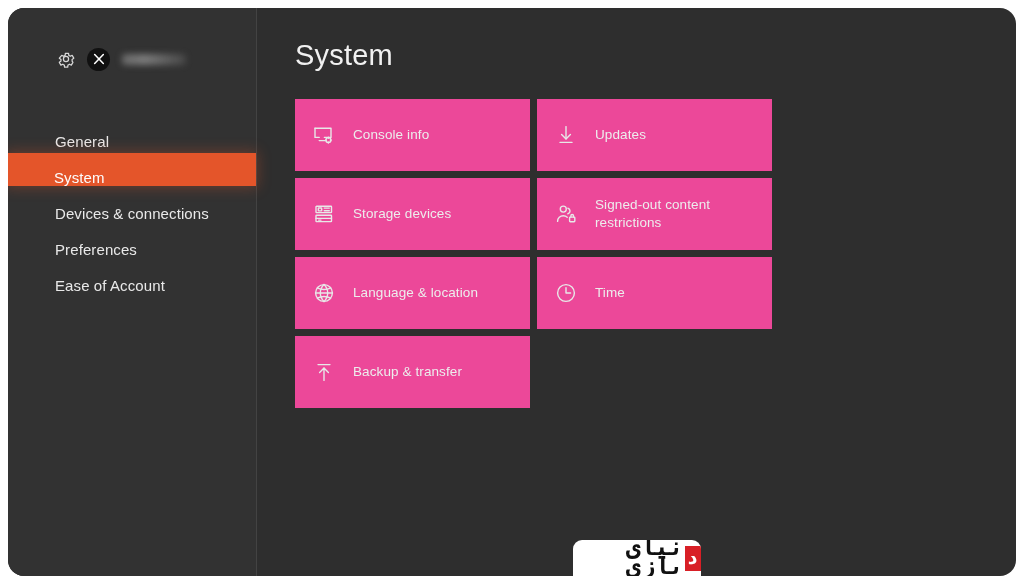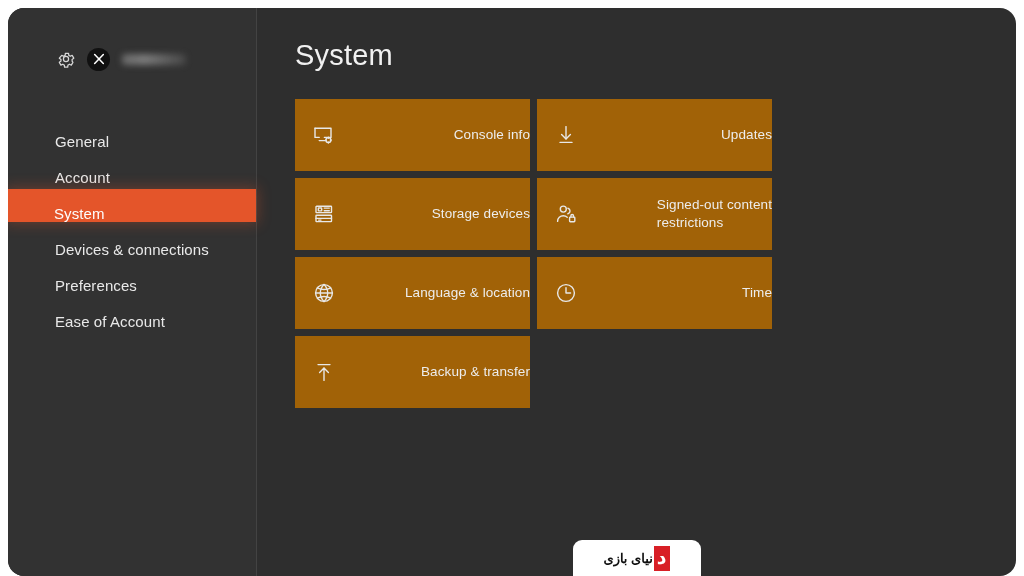--- a/index.html
+++ b/index.html
@@ -123,27 +123,26 @@
   .tile-grid {
     margin: 27px 0 0 38px;
     display: grid;
     grid-template-columns: 235px 235px;
     grid-auto-rows: 72px;
     column-gap: 7px;
     row-gap: 7px;
     width: 477px;
   }
   .tile {
-    background: #a16207;
+    background: #ec4899;
     display: flex;
     align-items: center;
     padding-left: 16px;
     box-sizing: border-box;
     cursor: pointer;
-    justify-content: space-between;
   }
   .tile-icon {
     width: 26px;
     height: 26px;
     flex: 0 0 26px;
     display: flex;
     align-items: center;
     justify-content: center;
     margin-right: 16px;
   }
@@ -181,24 +180,24 @@
     background: #d81f26;
     color: #ffffff;
     font-size: 19px;
     line-height: 19px;
     padding: 2px 3px 4px 3px;
     font-weight: 700;
     font-family: "DejaVu Sans", sans-serif;
   }
   .wm-black {
     color: #111111;
-    font-size: 13px;
+    font-size: 24px;
     line-height: 19px;
     font-weight: 700;
-    font-family: Liberation Sans, sans-serif;
+    font-family: Liberation Mono, monospace;
     letter-spacing: -0.5px;
   }
 </style>
 </head>
 <body>
 
 <div id="app">
 
   <div id="sidebar">
 
@@ -217,23 +216,20 @@
         </svg>
       </span>
 
       <span class="gamertag-blur"></span>
     </div>
 
     <div class="nav">
       <div class="nav-item">
         <span class="nav-label">General</span>
       </div>
-      <div class="nav-item">
-        <span class="nav-label">Account</span>
-      </div>
       <div class="nav-item selected">
         <span class="nav-label">System</span>
       </div>
       <div class="nav-item">
         <span class="nav-label">Devices &amp; connections</span>
       </div>
       <div class="nav-item">
         <span class="nav-label">Preferences</span>
       </div>
       <div class="nav-item">

